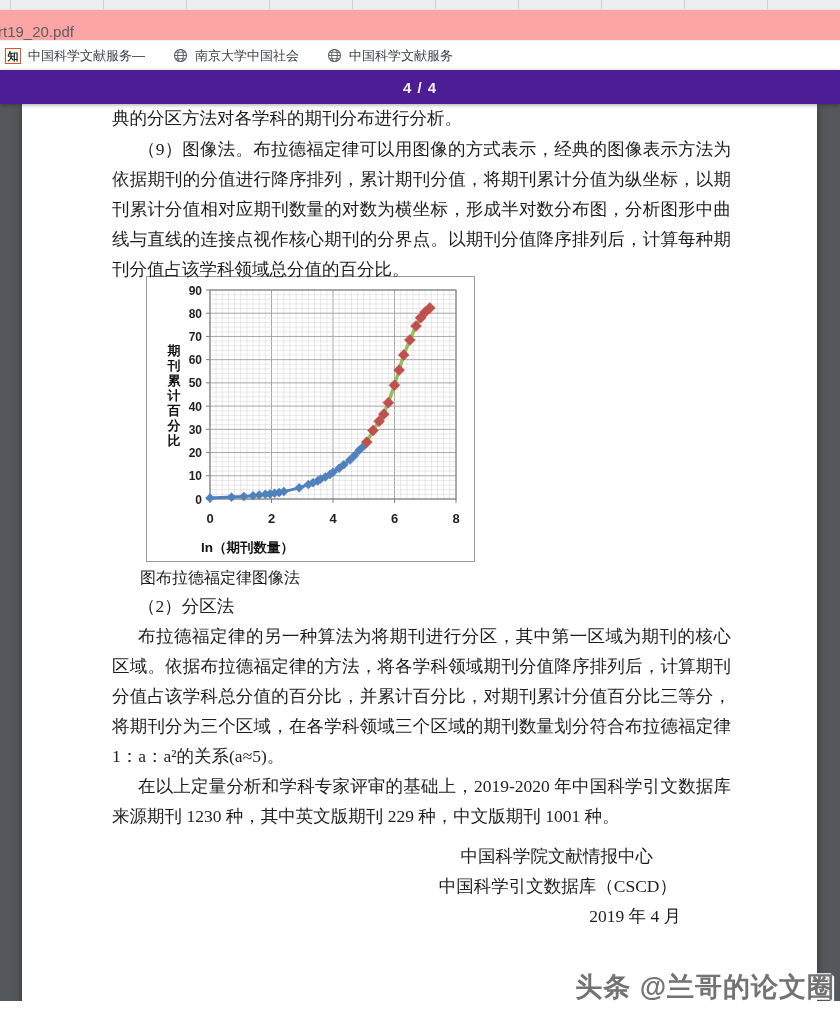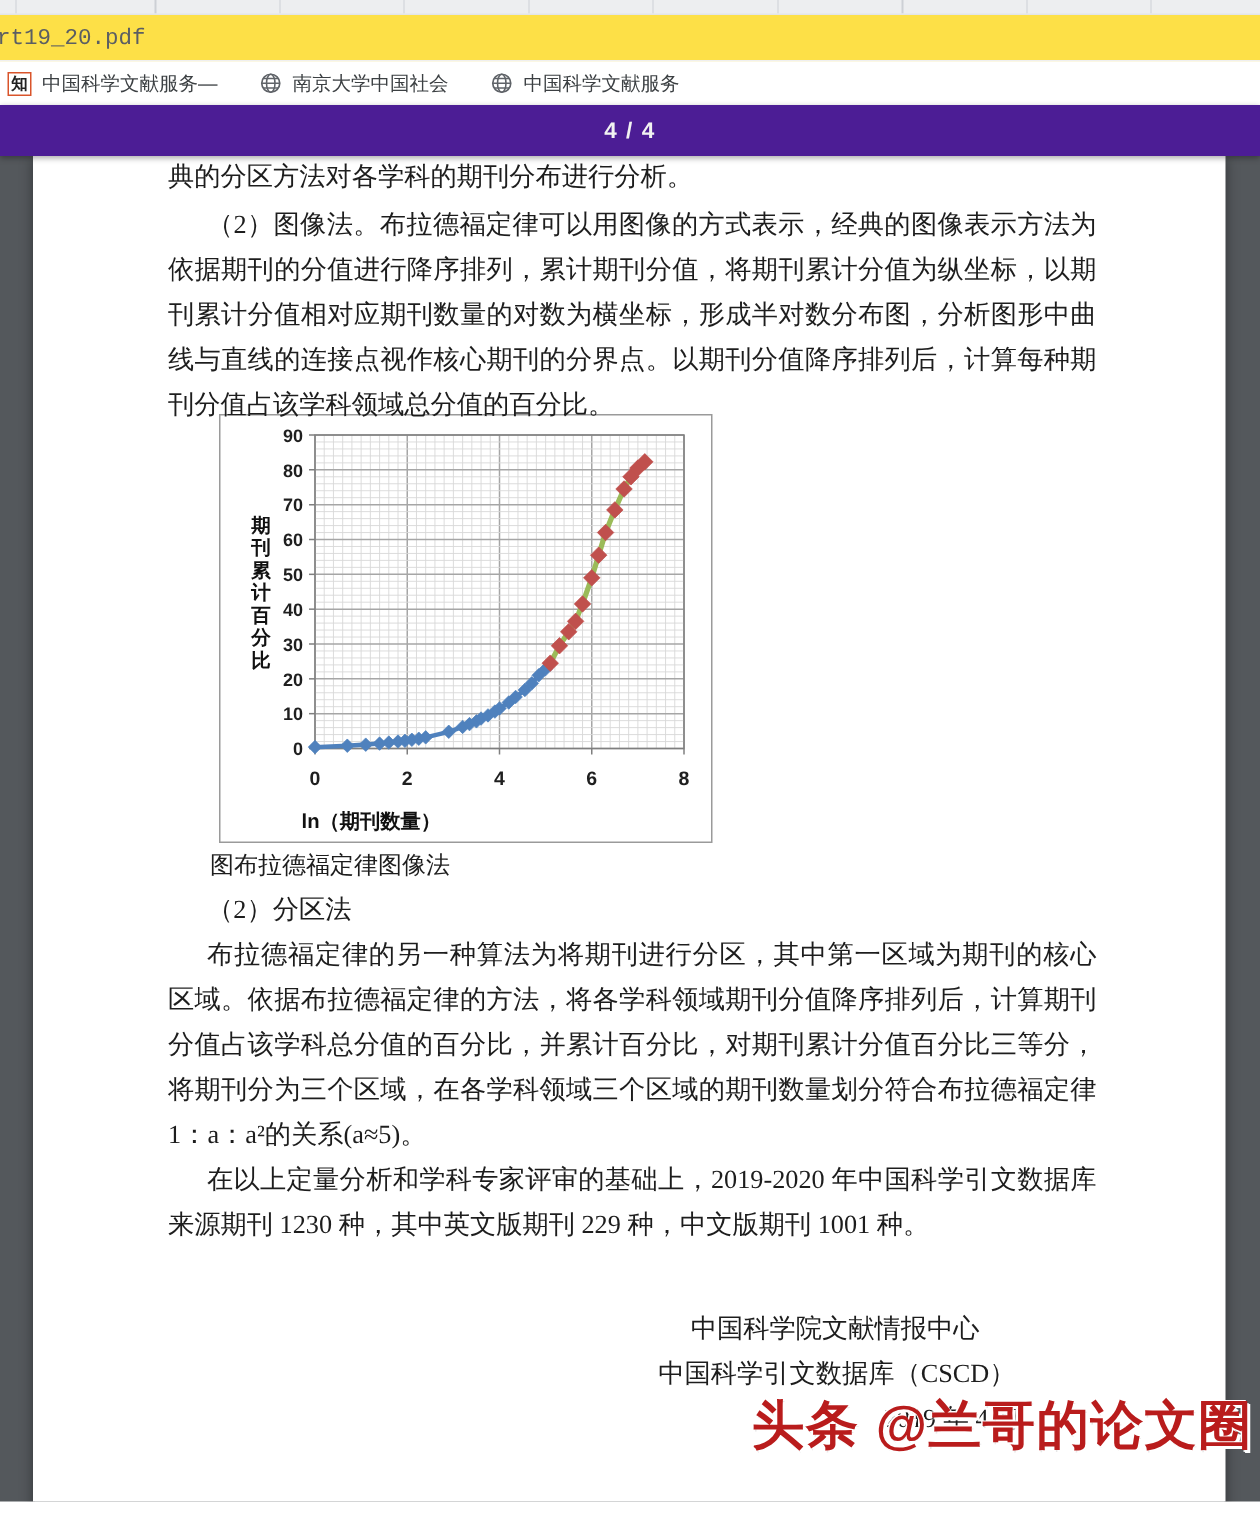--- a/index.html
+++ b/index.html
@@ -8,23 +8,22 @@
     background:#ffffff;font-family:"Liberation Sans",sans-serif;
   }
   
   .tabstrip{
     height:9px;background:#edeef0;
     background-image:repeating-linear-gradient(90deg,transparent 0,transparent 82px,#cdd0d5 82px,#cdd0d5 83px);
     background-position:21px 0;
     border-bottom:1px solid #e3e5e8;
   }
   .titlerow{
-    height:30px;background:#fde047;display:flex;align-items:center;
+    height:30px;background:#fca5a5;display:flex;align-items:flex-end;
     border-bottom:1px solid #efefef;
-    font-family:Liberation Mono, monospace;
   }
   .fname{font-size:15px;color:#5b5e63;margin-left:-2px;white-space:nowrap;}
   .bookmarks{
     height:29px;background:#ffffff;display:flex;align-items:center;
     gap:28px;padding-left:5px;
   }
   .bm{display:flex;align-items:center;gap:7px;font-size:13px;color:#3c4043;cursor:pointer;white-space:nowrap;}
   .zhi{
     width:14px;height:14px;border:1px solid #d9542b;background:#fff;color:#222;
     font-size:11px;font-weight:bold;line-height:14px;text-align:center;flex:0 0 auto;
@@ -53,27 +52,27 @@
     margin:-8px 0 0 34px;width:329px;height:286px;border:1px solid #9a9a9a;
     background:#fff;box-sizing:border-box;
   }
   .caption{margin:3px 0 0 28px;font-size:16px;line-height:26px;color:#1d1d1d;}
   .tick{font:bold 12px "Liberation Sans",sans-serif;fill:#1f1f1f;}
   .tickx{font:bold 13px "Liberation Sans",sans-serif;fill:#1f1f1f;}
   .ytitle{font:bold 13px "Liberation Serif",serif;fill:#111;}
   .xtitle{font:bold 13.5px "Liberation Sans",sans-serif;fill:#111;}
   
   .fline{text-align:right;line-height:30px;}
-  .f1{padding-right:78px;margin-top:39px;}
+  .f1{padding-right:78px;margin-top:10px;}
   .f2{padding-right:54px;}
   .f3{padding-right:50px;text-align:right;}
   
   .watermark{
-    position:absolute;top:927px;right:5px;z-index:9;
-    font-family:"Liberation Sans",sans-serif;font-weight:bold;font-size:35px;color:#b91c1c;
+    position:absolute;top:969px;right:5px;z-index:9;
+    font-family:"Liberation Sans",sans-serif;font-weight:bold;font-size:27px;color:#737373;
     text-shadow:-1px -1px 0 #ffffff,2px 2px 0 #ffffff,1px 1px 0 #e8e8e8;
     letter-spacing:1px;white-space:nowrap;
   }
 </style>
 </head>
 <body>
 
 <div class="tabstrip"></div>
 
 <div class="titlerow">
@@ -108,21 +107,21 @@
 </div>
 
 <div class="toolbar">
   <span>4 / 4</span>
 </div>
 
 <div class="viewport">
   <div class="page">
 
     <p class="p-cut">典的分区方法对各学科的期刊分布进行分析。</p>
-    <p class="ind">（2）图像法。布拉德福定律可以用图像的方式表示，经典的图像表示方法为依据期刊的分值进行降序排列，累计期刊分值，将期刊累计分值为纵坐标，以期刊累计分值相对应期刊数量的对数为横坐标，形成半对数分布图，分析图形中曲线与直线的连接点视作核心期刊的分界点。以期刊分值降序排列后，计算每种期刊分值占该学科领域总分值的百分比。</p>
+    <p class="ind">（9）图像法。布拉德福定律可以用图像的方式表示，经典的图像表示方法为依据期刊的分值进行降序排列，累计期刊分值，将期刊累计分值为纵坐标，以期刊累计分值相对应期刊数量的对数为横坐标，形成半对数分布图，分析图形中曲线与直线的连接点视作核心期刊的分界点。以期刊分值降序排列后，计算每种期刊分值占该学科领域总分值的百分比。</p>
 
     <div class="chartbox">
       <svg id="chart-svg" width="327" height="284" viewBox="0 0 327 284">
           <line x1="63" y1="13" x2="63" y2="222" stroke="#a6a6a6" stroke-width="1"></line>
           <line x1="69.15" y1="13" x2="69.15" y2="222" stroke="#d8d8d8" stroke-width="0.6"></line>
           <line x1="75.3" y1="13" x2="75.3" y2="222" stroke="#d8d8d8" stroke-width="0.6"></line>
           <line x1="81.45" y1="13" x2="81.45" y2="222" stroke="#d8d8d8" stroke-width="0.6"></line>
           <line x1="87.6" y1="13" x2="87.6" y2="222" stroke="#d8d8d8" stroke-width="0.6"></line>
           <line x1="93.75" y1="13" x2="93.75" y2="222" stroke="#d8d8d8" stroke-width="0.6"></line>
           <line x1="99.9" y1="13" x2="99.9" y2="222" stroke="#d8d8d8" stroke-width="0.6"></line>

